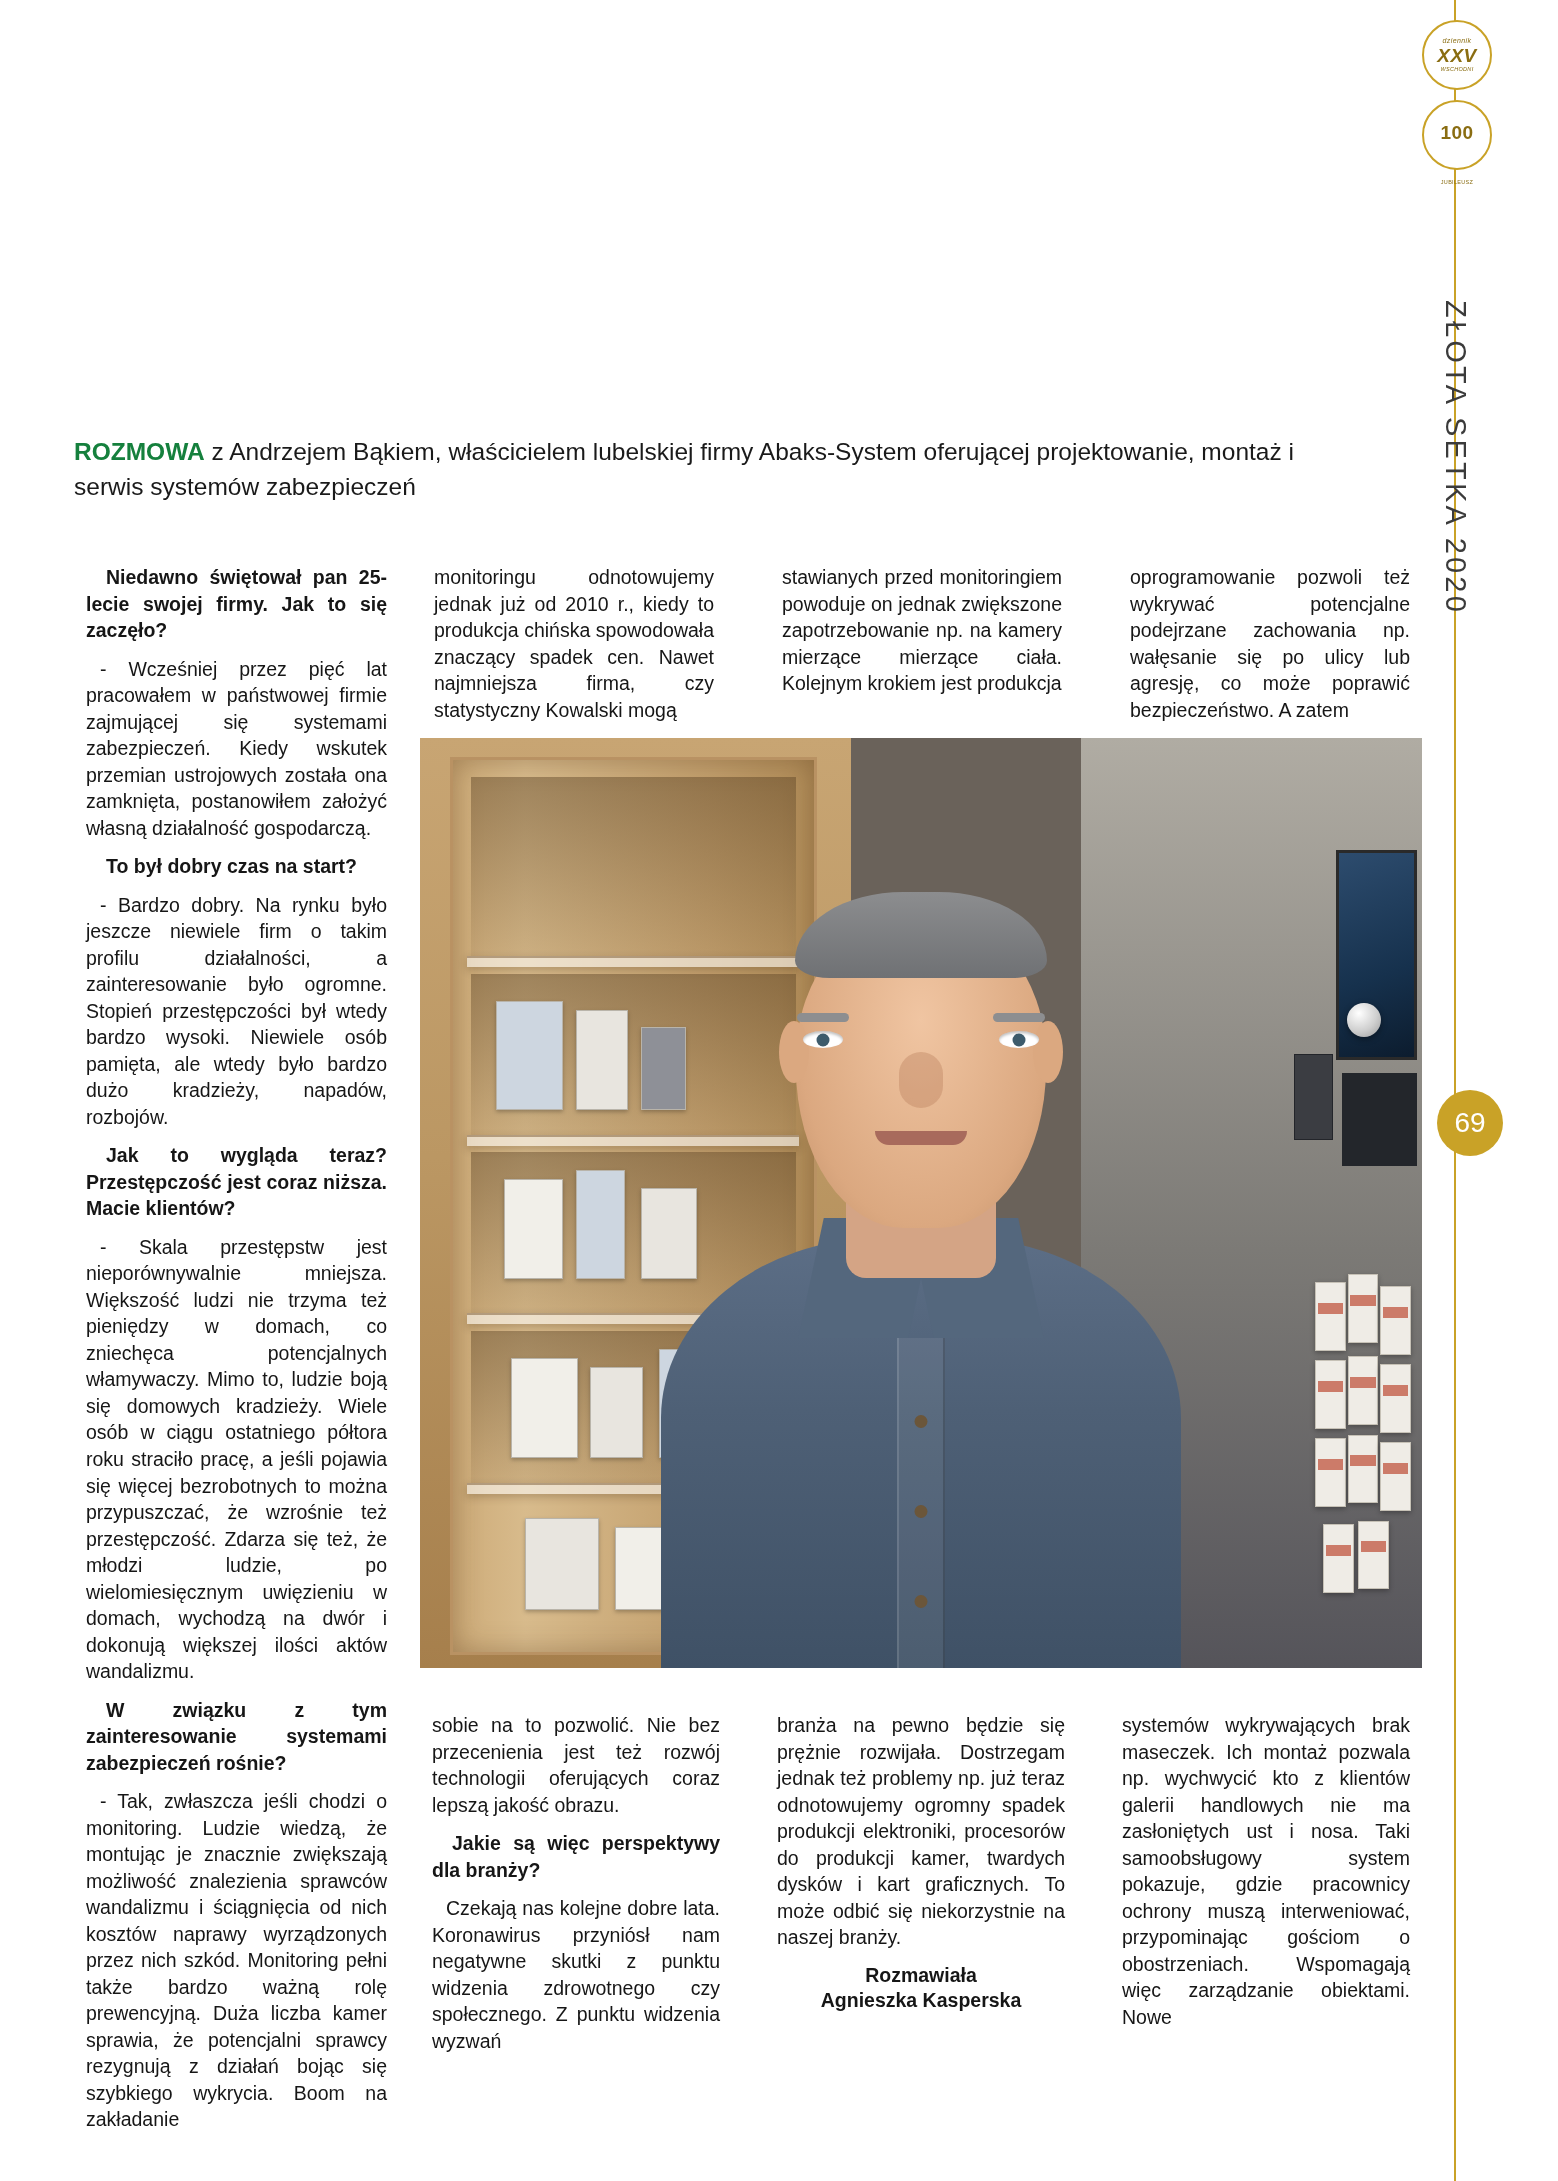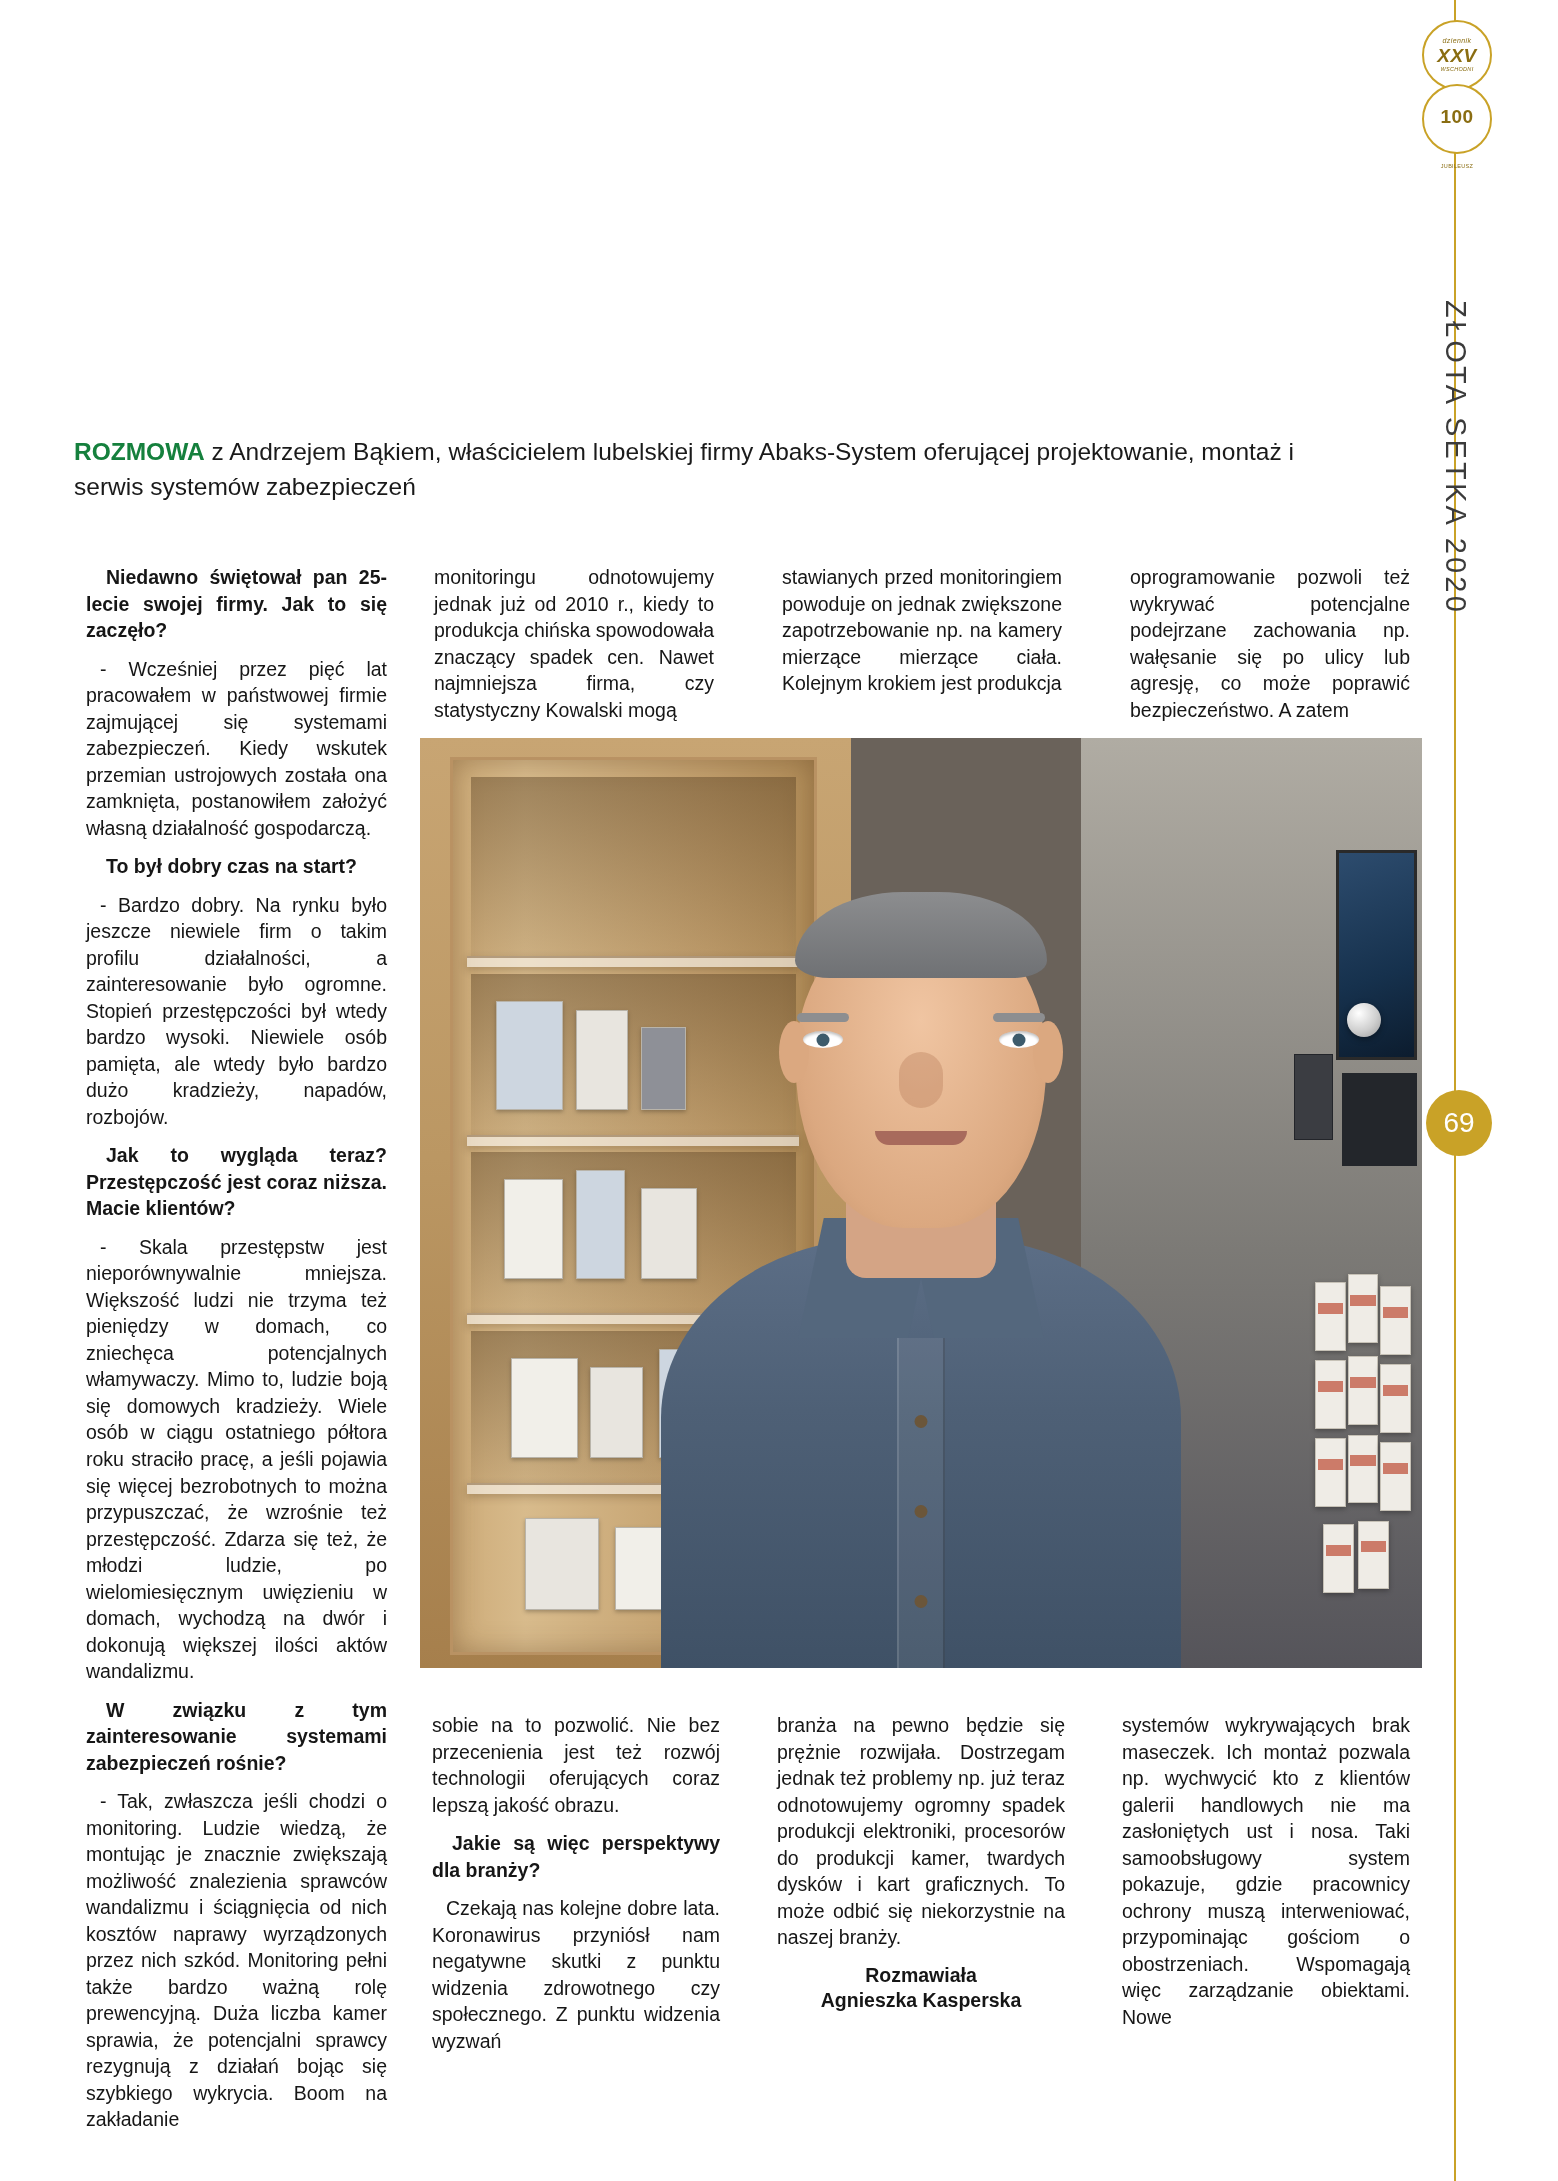--- a/index.html
+++ b/index.html
@@ -60,27 +60,27 @@
     border: 2px solid #c9a227;
     background: #ffffff;
     color: #8a6d12;
     display: flex;
     flex-direction: column;
     align-items: center;
     justify-content: center;
     line-height: 1;
   }
   .seal.one { top: 20px; font-style: italic; }
-  .seal.two { top: 84px; gap: 36px; }
+  .seal.two { top: 100px; gap: 36px; }
   .seal .seal-top { font-size: 7px; letter-spacing: .4px; }
   .seal .seal-mid { font-size: 19px; font-weight: bold; letter-spacing: .5px; margin: 2px 0; }
   .seal .seal-bot { font-size: 5.5px; letter-spacing: .3px; }
   .page-number {
     position: absolute;
-    left: 40px;
+    left: 51px;
     top: 1090px;
     width: 66px;
     height: 66px;
     border-radius: 50%;
     background: #c9a227;
     color: #ffffff;
     font-size: 28px;
     display: flex;
     align-items: center;
     justify-content: center;

